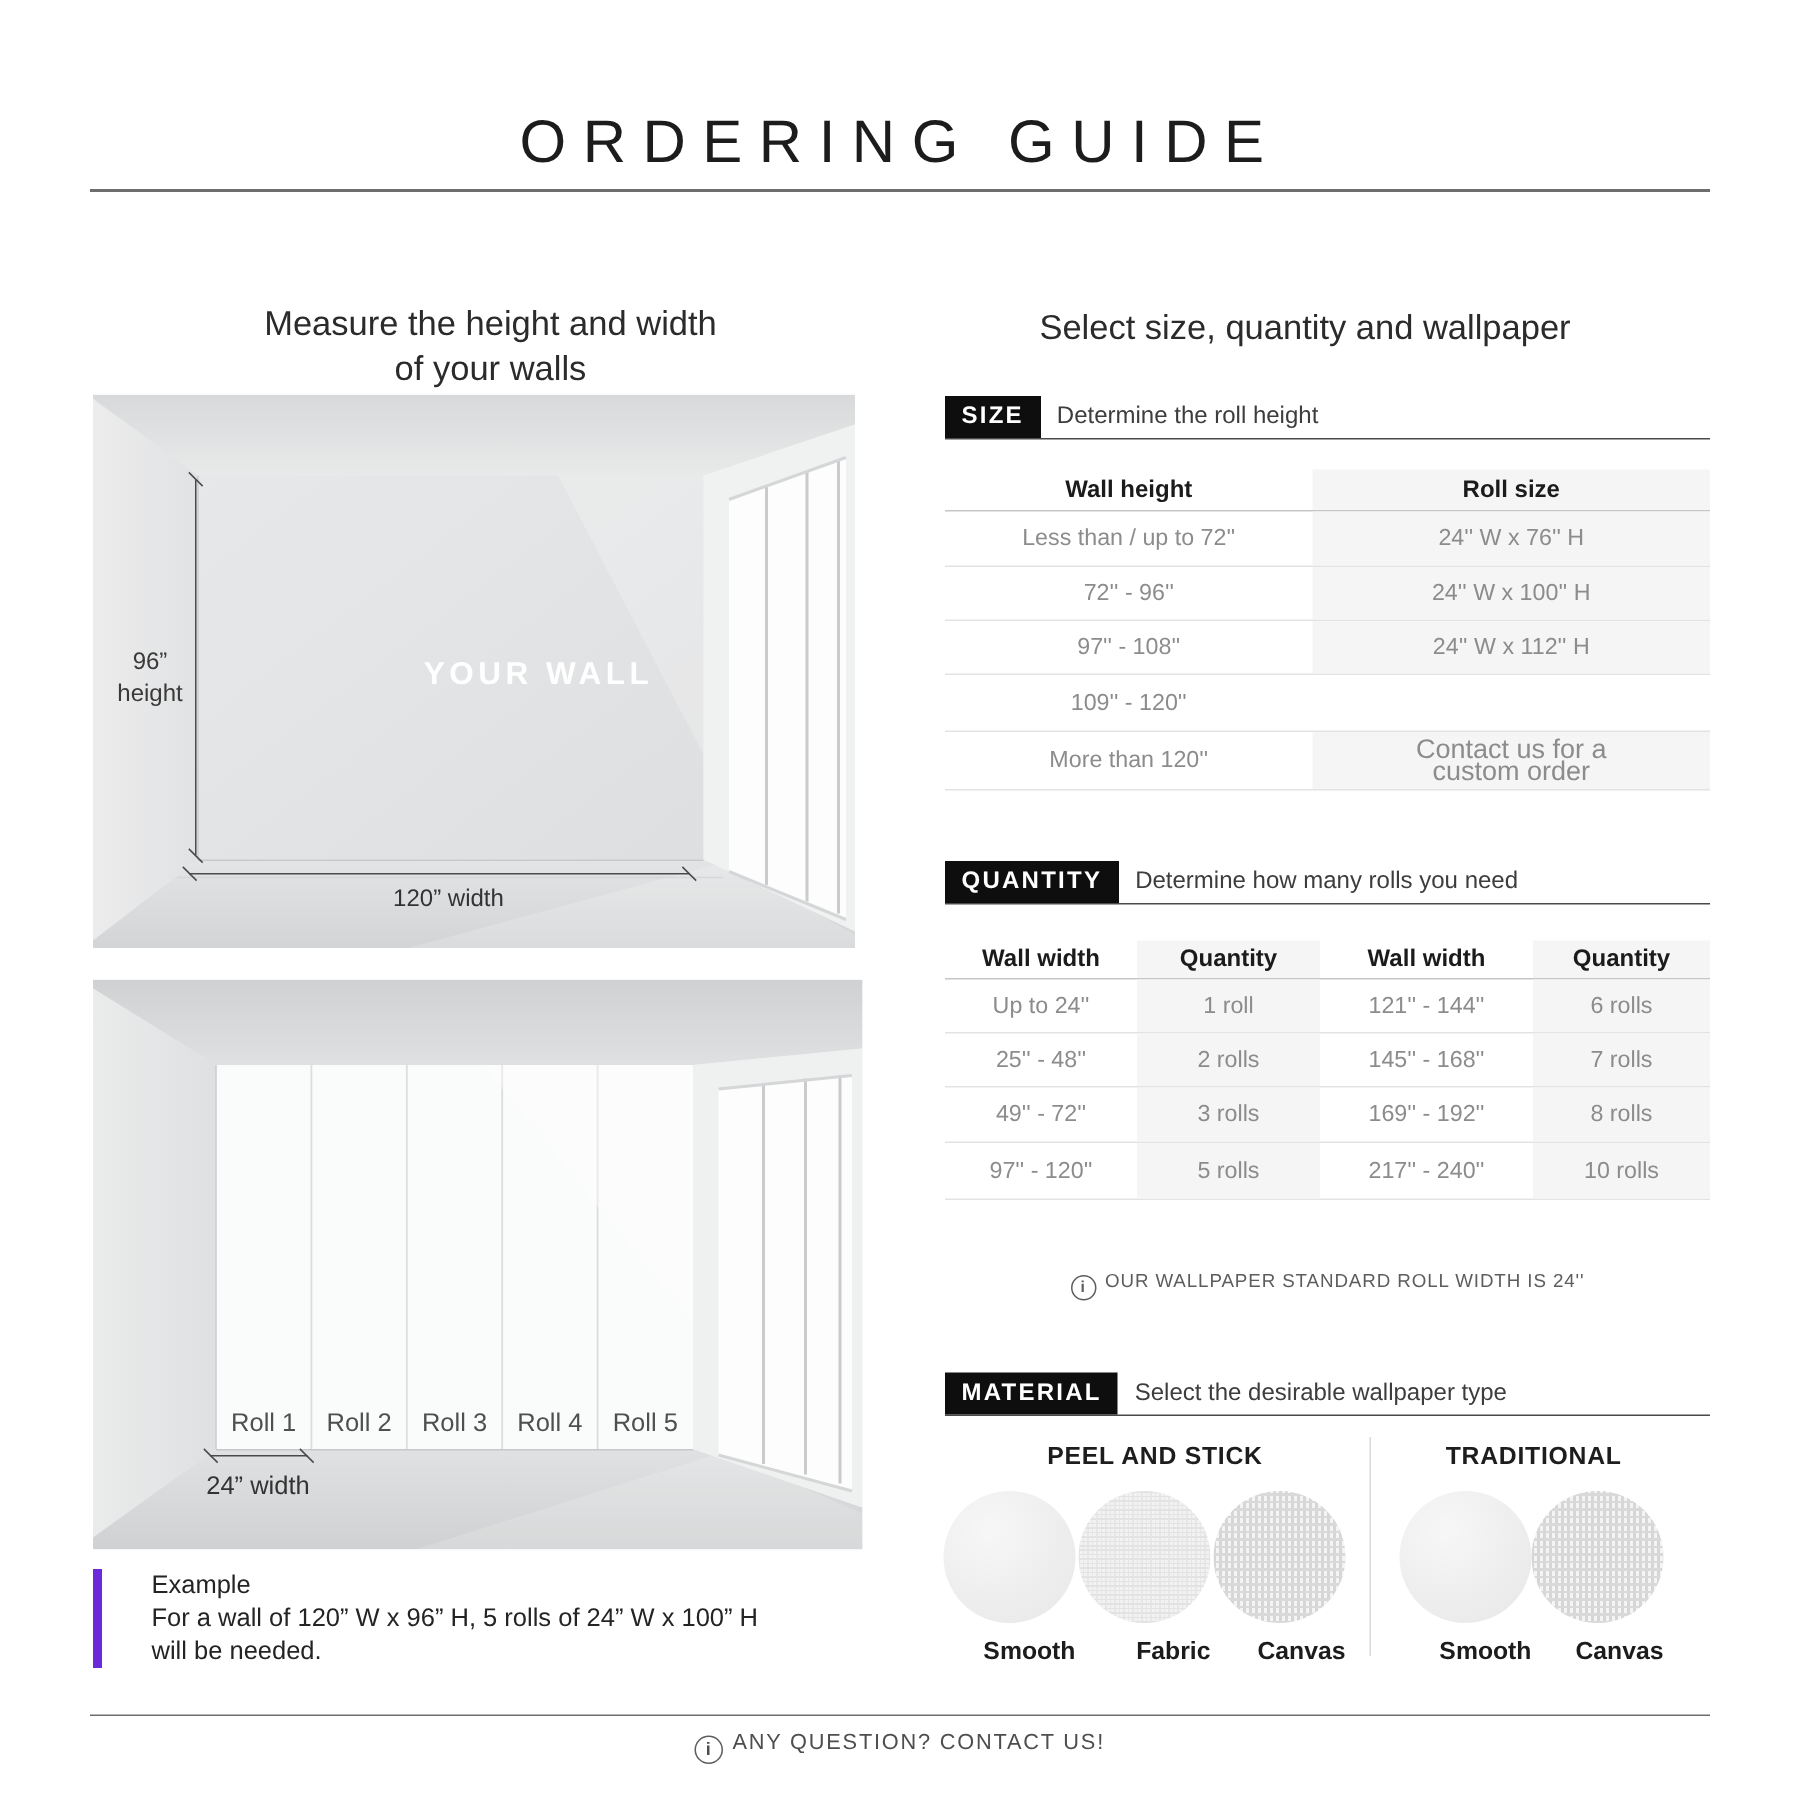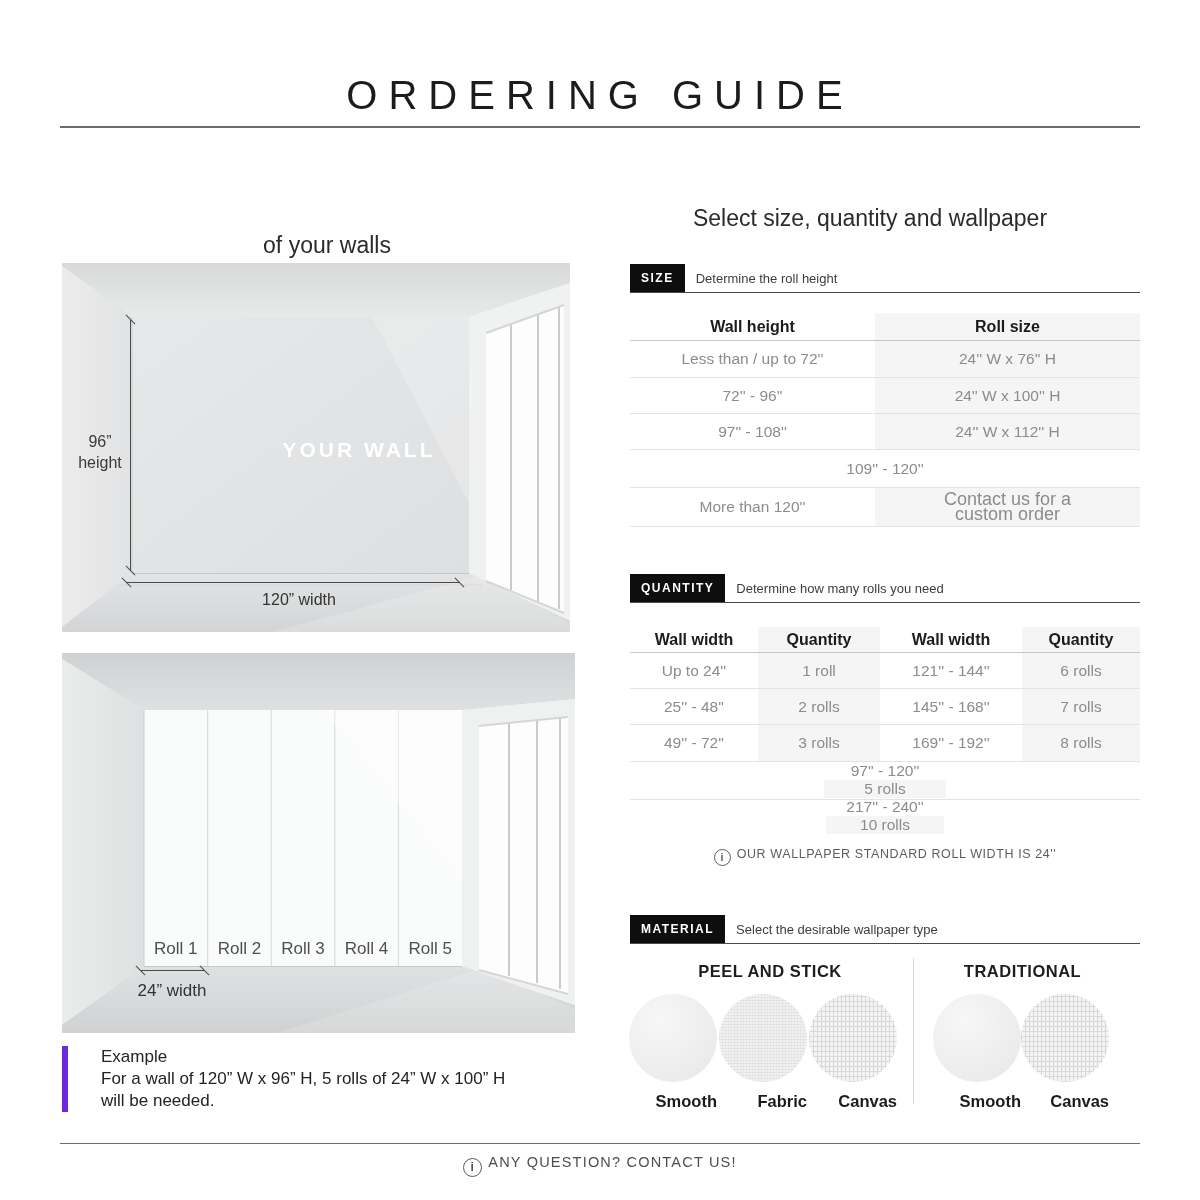--- a/index.html
+++ b/index.html
@@ -50,36 +50,36 @@
   
   .example{left:62px;top:1046px;width:470px;border-left:6px solid #6d28d9;
     padding-left:33px;font-size:17px;line-height:22px;color:#242424;}
 
   
   .badge-row{left:630px;width:510px;height:28px;border-bottom:1.5px solid #4a4a4a;
     display:flex;align-items:stretch;}
   .size-badge-row{top:264px;}
   .qty-badge-row{top:574px;}
   .mat-badge-row{top:915px;}
-  .badge{background:#0e0e0e;color:#fff;font-size:12px;font-weight:700;
+  .badge{background:#0e0e0e;color:#fff;font-size:16px;font-weight:700;
     letter-spacing:1.5px;padding:0 11px;display:flex;align-items:center;}
-  .badge-sub{font-size:13px;color:#3d3d3d;margin-left:11px;align-self:center;}
+  .badge-sub{font-size:16px;color:#3d3d3d;margin-left:11px;align-self:center;}
 
   
   .tbl{left:630px;width:510px;font-size:15.5px;color:#8c8c8c;}
   .size-table{top:313px;}
   .qty-table{top:627px;}
   .trow{display:flex;align-items:center;border-bottom:1px solid #e3e3e3;}
   .trow.head{border-bottom:1px solid #c6c6c6;font-weight:700;font-size:16px;color:#1b1b1b;}
   .tcell{display:flex;align-items:center;justify-content:center;height:100%;text-align:center;}
   .sc1{width:245px;}.sc2{width:265px;background:#f5f5f6;}
   .qc1{width:128px;}.qc2{width:122px;background:#f5f5f6;}
   .qc3{width:142px;}.qc4{width:118px;background:#f5f5f6;}
   .h27{height:27px;}.h25{height:25px;}.h35{height:35px;}.h36{height:36px;}
-  .h37{height:37px;flex-direction:column;}.h38{height:38px;}
+  .h37{height:37px;}.h38{height:38px;}
   .small-cell{font-size:18px;line-height:15px;}
 
   .note-row{top:847px;left:630px;width:510px;text-align:center;font-size:12.5px;
     letter-spacing:0.6px;color:#5d5d5d;}
   .info-icon{display:inline-block;width:15px;height:15px;border:1.2px solid #5d5d5d;
     border-radius:50%;font-size:10.5px;line-height:14px;text-align:center;font-weight:600;
     vertical-align:-3px;margin-right:6px;font-style:normal;}
 
   
   .mat-group-h{top:962px;text-align:center;font-size:16.5px;font-weight:600;
@@ -104,21 +104,21 @@
   .footer-note{top:1154px;left:0;width:1200px;text-align:center;font-size:14.5px;
     letter-spacing:1.2px;color:#4e4e4e;}
   .footer-note .info-icon{width:17px;height:17px;font-size:12px;line-height:16px;vertical-align:-4px;}
 </style>
 </head>
 <body>
 
 <h1 class="abs page-title">ORDERING GUIDE</h1>
 <div class="abs title-rule"></div>
 
-<h2 class="abs left-heading"><br><span>of your walls</span></h2>
+<h2 class="abs left-heading"><span>Measure the height and width</span><br><span>of your walls</span></h2>
 
 <div class="room room1">
   <svg viewBox="0 0 508 369" width="508" height="369">
     <defs>
       <linearGradient id="ceil1" x1="0" y1="0" x2="0" y2="1">
           <stop offset="0" stop-color="#d7d9da"></stop>
           <stop offset="1" stop-color="#e8eaea"></stop>
         </linearGradient>
       <linearGradient id="wall1" x1="0" y1="0" x2="1" y2="1">
           <stop offset="0" stop-color="#e7e8e9"></stop>

